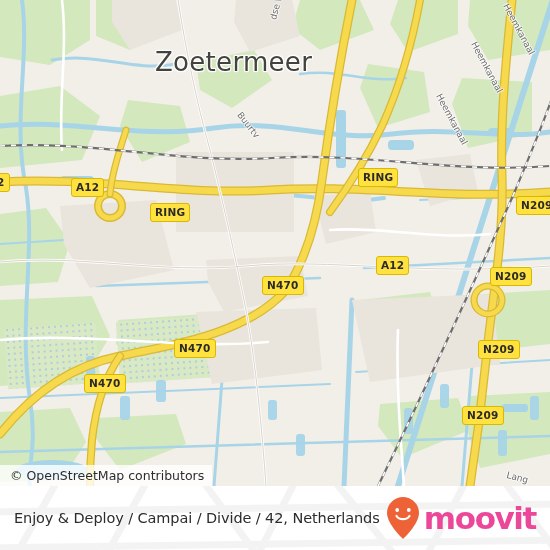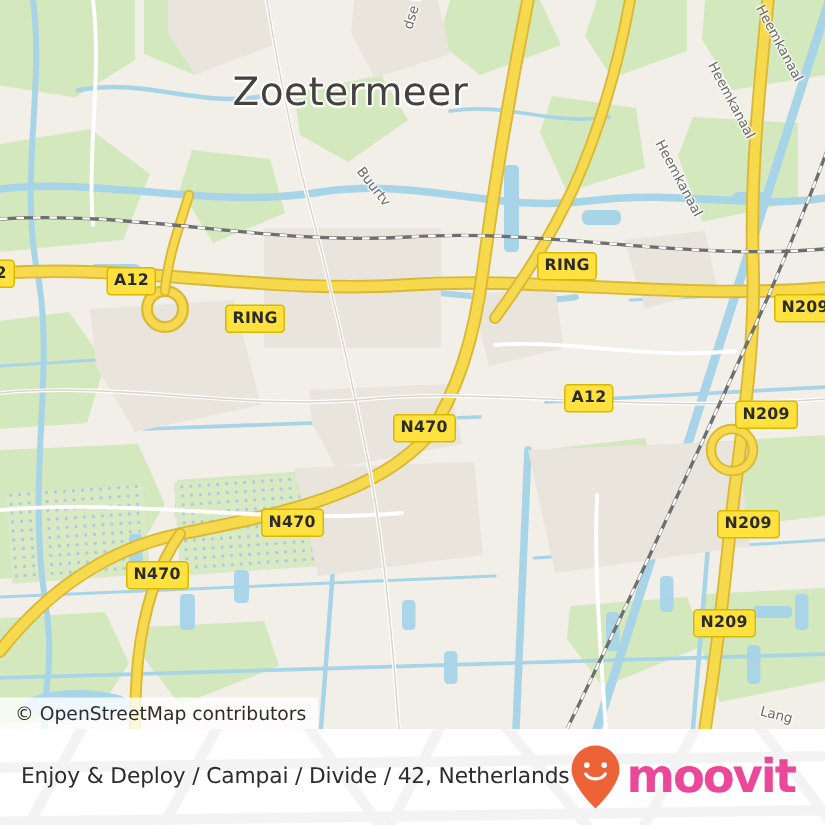--- a/index.html
+++ b/index.html
@@ -109,21 +109,21 @@
   }
 
   
   .footer {
     position: absolute;
     left: 0; top: 486px;
     width: 550px; height: 64px;
     background: #ffffff;
     display: flex;
     align-items: center;
-    justify-content: flex-start;
+    justify-content: space-between;
     padding: 0 14px 0 14px;
     overflow: hidden;
   }
   .footer-watermark {
     position: absolute; left: 0; top: 0; width: 550px; height: 64px;
     pointer-events: none; opacity: .55;
   }
   .footer-address {
     position: relative;
     font-family: "DejaVu Sans", sans-serif;

